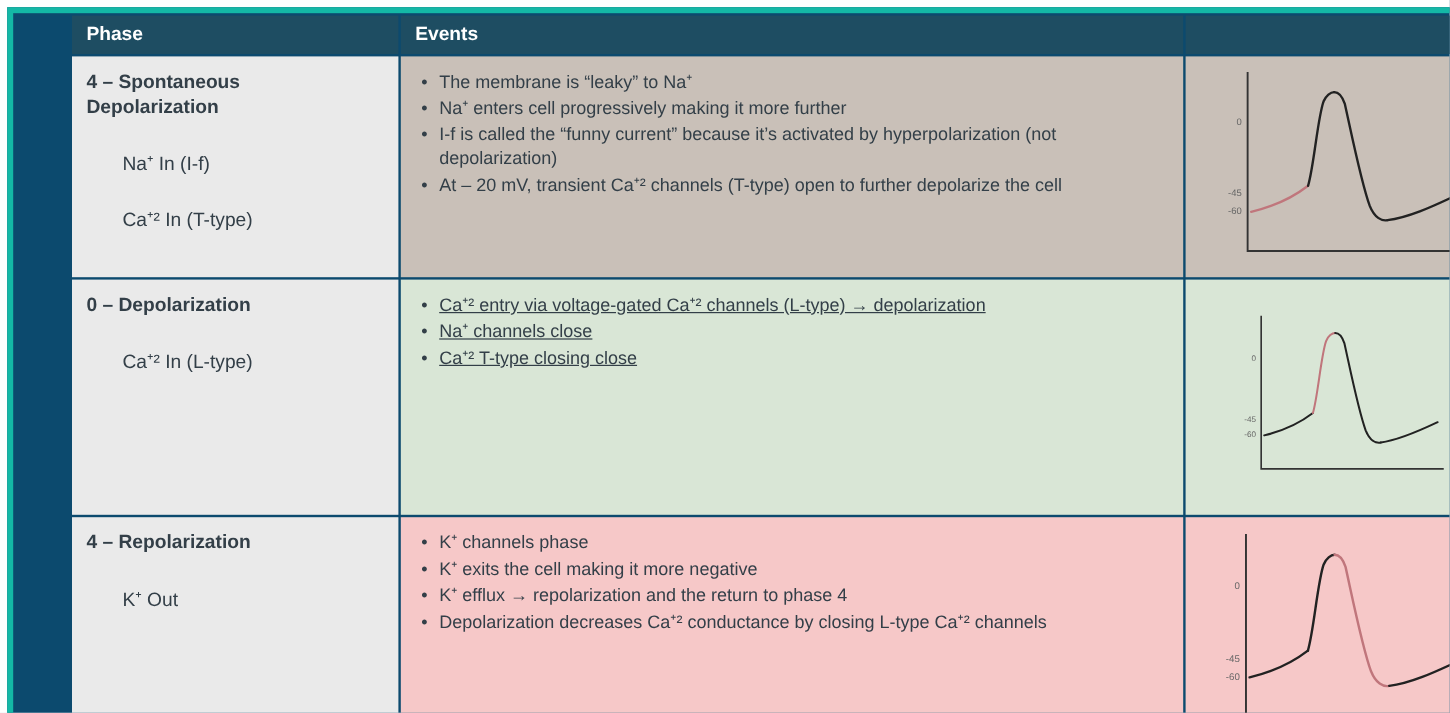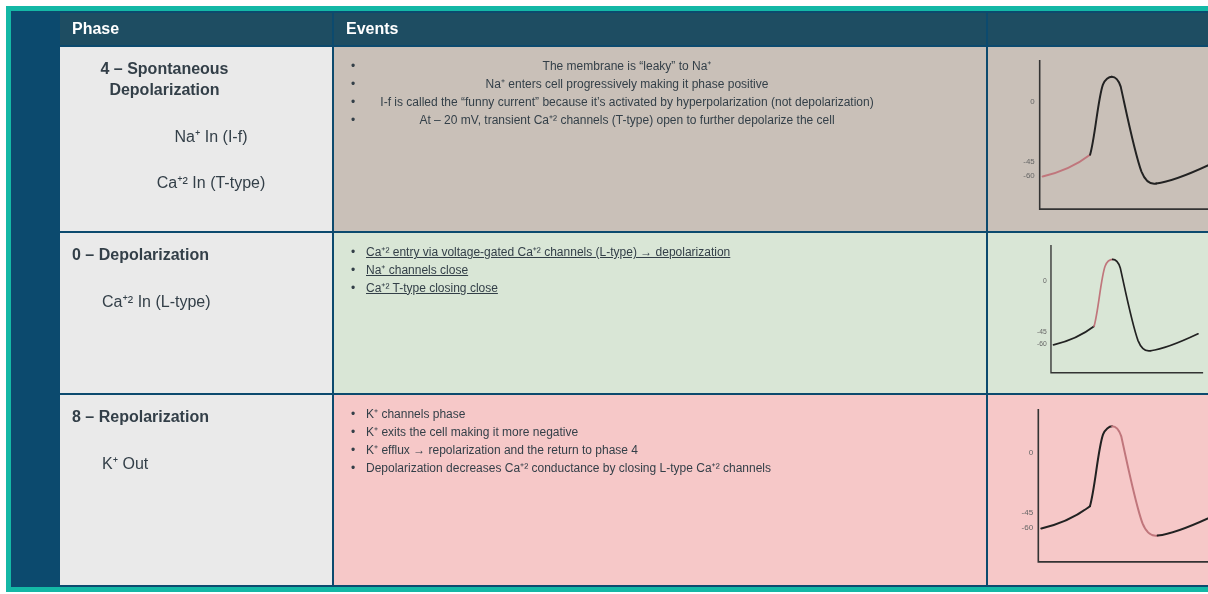--- a/index.html
+++ b/index.html
@@ -29,43 +29,43 @@
     color: #ffffff;
     font-size: 16px;
     font-weight: bold;
     text-align: left;
     padding: 0 12px;
     height: 32px;
     vertical-align: middle;
   }
 
   td { vertical-align: top; }
-  tr.row-0 td { height: 184px; text-align: center; }
-  tr.row-1 td { height: 160px; margin-left: 12px; }
+  tr.row-0 td { height: 184px; }
+  tr.row-1 td { height: 196px; margin-left: 12px; }
   tr.row-2 td { height: 190px; }
 
   td.phase-cell {
     background: var(--phase-bg, #eaeaea);
     padding: 12px 12px;
     font-size: 16px;
   }
   .phase-title {
     font-weight: bold;
     font-size: 16px;
     line-height: 1.3;
     max-width: 185px;
   }
   .phase-line { margin: 24px 0 0 30px; }
 
   td.events-cell { padding: 10px 14px; }
   ul.events { list-style: none; max-width: 540px; }
   li.event {
     position: relative;
     padding-left: 18px;
-    font-size: 12px;
+    font-size: 15px;
     line-height: 1.33;
     margin: 2px 0;
   }
   li.event::before {
     content: "\2022";
     position: absolute;
     left: 3px;
     top: 0;
   }
 
@@ -113,21 +113,21 @@
 
       <tr class="row-0">
         <td class="phase-cell">
           <div class="phase-title">4 – Spontaneous Depolarization</div>
           <div class="phase-line">Na⁺ In (I-f)</div>
           <div class="phase-line">Ca⁺² In (T-type)</div>
         </td>
         <td class="events-cell" style="background-color: rgb(201, 192, 184);">
           <ul class="events">
             <li class="event">The membrane is “leaky” to Na⁺</li>
-            <li class="event">Na⁺ enters cell progressively making it phase positive</li>
+            <li class="event">Na⁺ enters cell progressively making it more further</li>
             <li class="event">I-f is called the “funny current” because it’s activated by hyperpolarization (not depolarization)</li>
             <li class="event">At – 20 mV, transient Ca⁺² channels (T-type) open to further depolarize the cell</li>
           </ul>
         </td>
         <td class="graph-cell" style="background-color: rgb(201, 192, 184);">
           <svg class="ap-graph hl-p4" viewBox="0 0 212 168">
             <path class="axis" d="M26 6 V157 H206"></path>
             <text class="ylab" x="21" y="51">0</text>
             <text class="ylab" x="21" y="111">-45</text>
             <text class="ylab" x="21" y="126">-60</text>
@@ -164,21 +164,21 @@
               <path class="seg seg-p0" d="M77 102 C82 85 85 45 90 31 C92 26 96 23 99 23"></path>
               <path class="seg seg-p3" d="M99 23 C103 23 106 27 108 33 C114 60 122 100 129 119 C133 129 139 132 144 131"></path>
               <path class="seg seg-tail" d="M144 131 C161 129 181 120 200 111"></path>
             </g>
           </svg>
         </td>
       </tr>
 
       <tr class="row-2">
         <td class="phase-cell">
-          <div class="phase-title">8 – Repolarization</div>
+          <div class="phase-title">4 – Repolarization</div>
           <div class="phase-line">K⁺ Out</div>
         </td>
         <td class="events-cell" style="background-color: rgb(246, 200, 200);">
           <ul class="events">
             <li class="event">K⁺ channels phase</li>
             <li class="event">K⁺ exits the cell making it more negative</li>
             <li class="event">K⁺ efflux → repolarization and the return to phase 4</li>
             <li class="event">Depolarization decreases Ca⁺² conductance by closing L-type Ca⁺² channels</li>
           </ul>
         </td>

